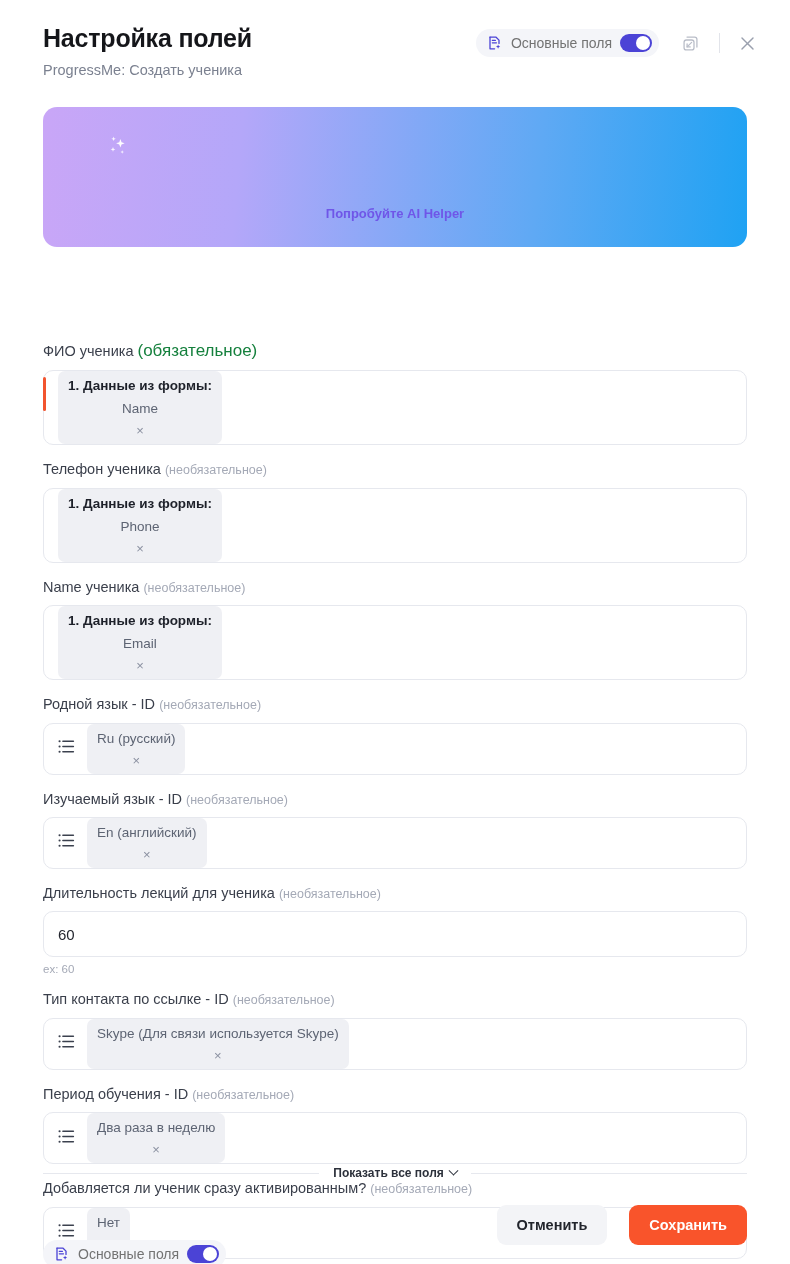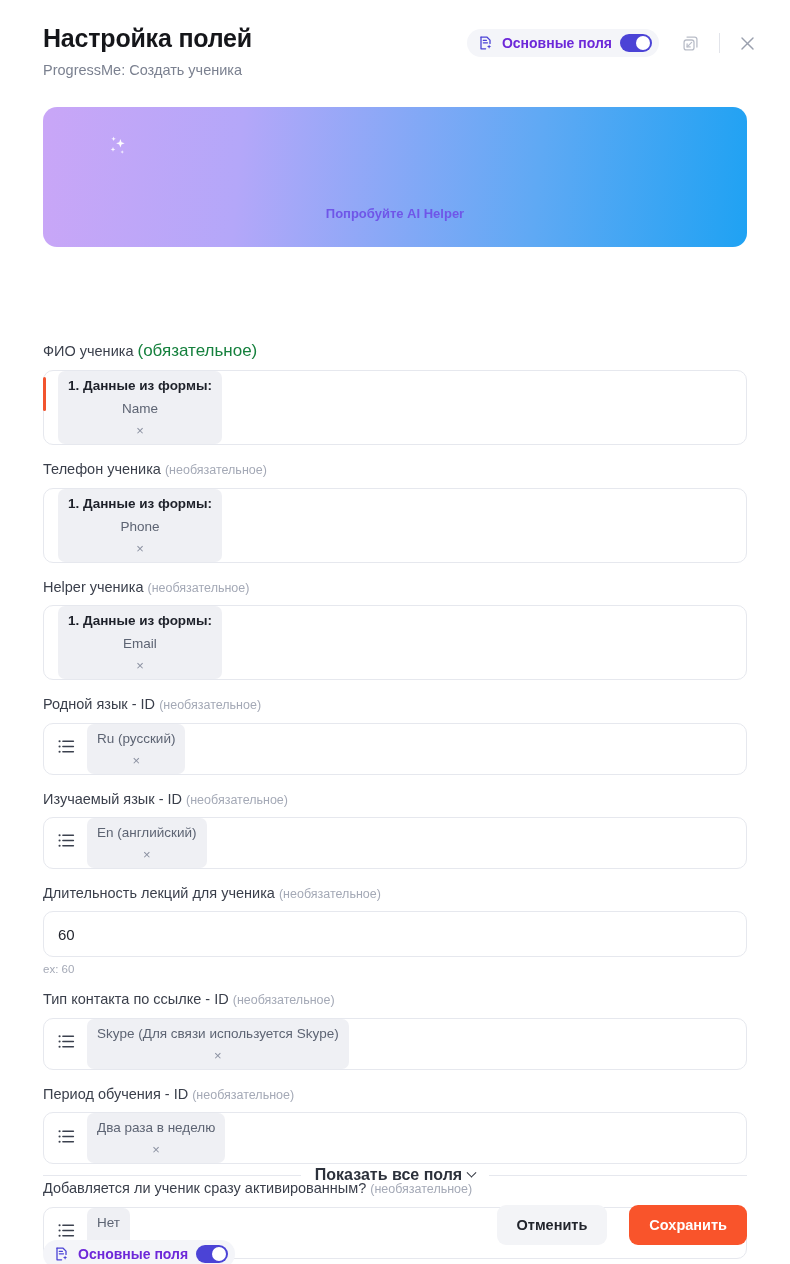--- a/index.html
+++ b/index.html
@@ -59,22 +59,22 @@
     align-items: center;
     gap: 8px;
     background: #f4f5f9;
     border-radius: 999px;
     padding: 5px 7px 5px 11px;
     cursor: pointer;
     user-select: none;
   }
   .fields-toggle .ft-label {
     font-size: 14px;
-    font-weight: 700;
-    color: #6d28d9;
+    font-weight: 400;
+    color: #737373;
     white-space: nowrap;
   }
   .form-sparkle-icon { display: block; width: 16px; height: 16px; }
 
   .switch {
     width: 32px;
     height: 18px;
     border-radius: 999px;
     background: #4b43d6;
     position: relative;
@@ -268,21 +268,21 @@
     align-items: center;
     gap: 14px;
     cursor: pointer;
   }
   .show-all .rule {
     flex: 1 1 auto;
     height: 1px;
     background: #e6e8ee;
   }
   .show-all .sa-label {
-    font-size: 16px;
+    font-size: 12px;
     font-weight: 700;
     color: #2c313b;
     display: inline-flex;
     align-items: center;
     gap: 6px;
     white-space: nowrap;
   }
   .chev {
     display: inline-block;
     width: 7px; height: 7px;
@@ -397,21 +397,21 @@
         <div class="field-label"><span>Телефон ученика</span> <span class="opt">(необязательное)</span></div>
         <div class="field-control">
           <span class="chip">
             <span class="chip-prefix">1. Данные из формы:</span>
             <span class="chip-value">Phone</span>
             <span class="chip-x">×</span>
           </span>
         </div>
       </div>
       <div class="field">
-        <div class="field-label"><span>Helper ученика</span> <span class="opt">(необязательное)</span></div>
+        <div class="field-label"><span>Name ученика</span> <span class="opt">(необязательное)</span></div>
         <div class="field-control">
           <span class="chip">
             <span class="chip-prefix">1. Данные из формы:</span>
             <span class="chip-value">Email</span>
             <span class="chip-x">×</span>
           </span>
         </div>
       </div>
       <div class="field">
         <div class="field-label"><span>Родной язык - ID</span> <span class="opt">(необязательное)</span></div>

